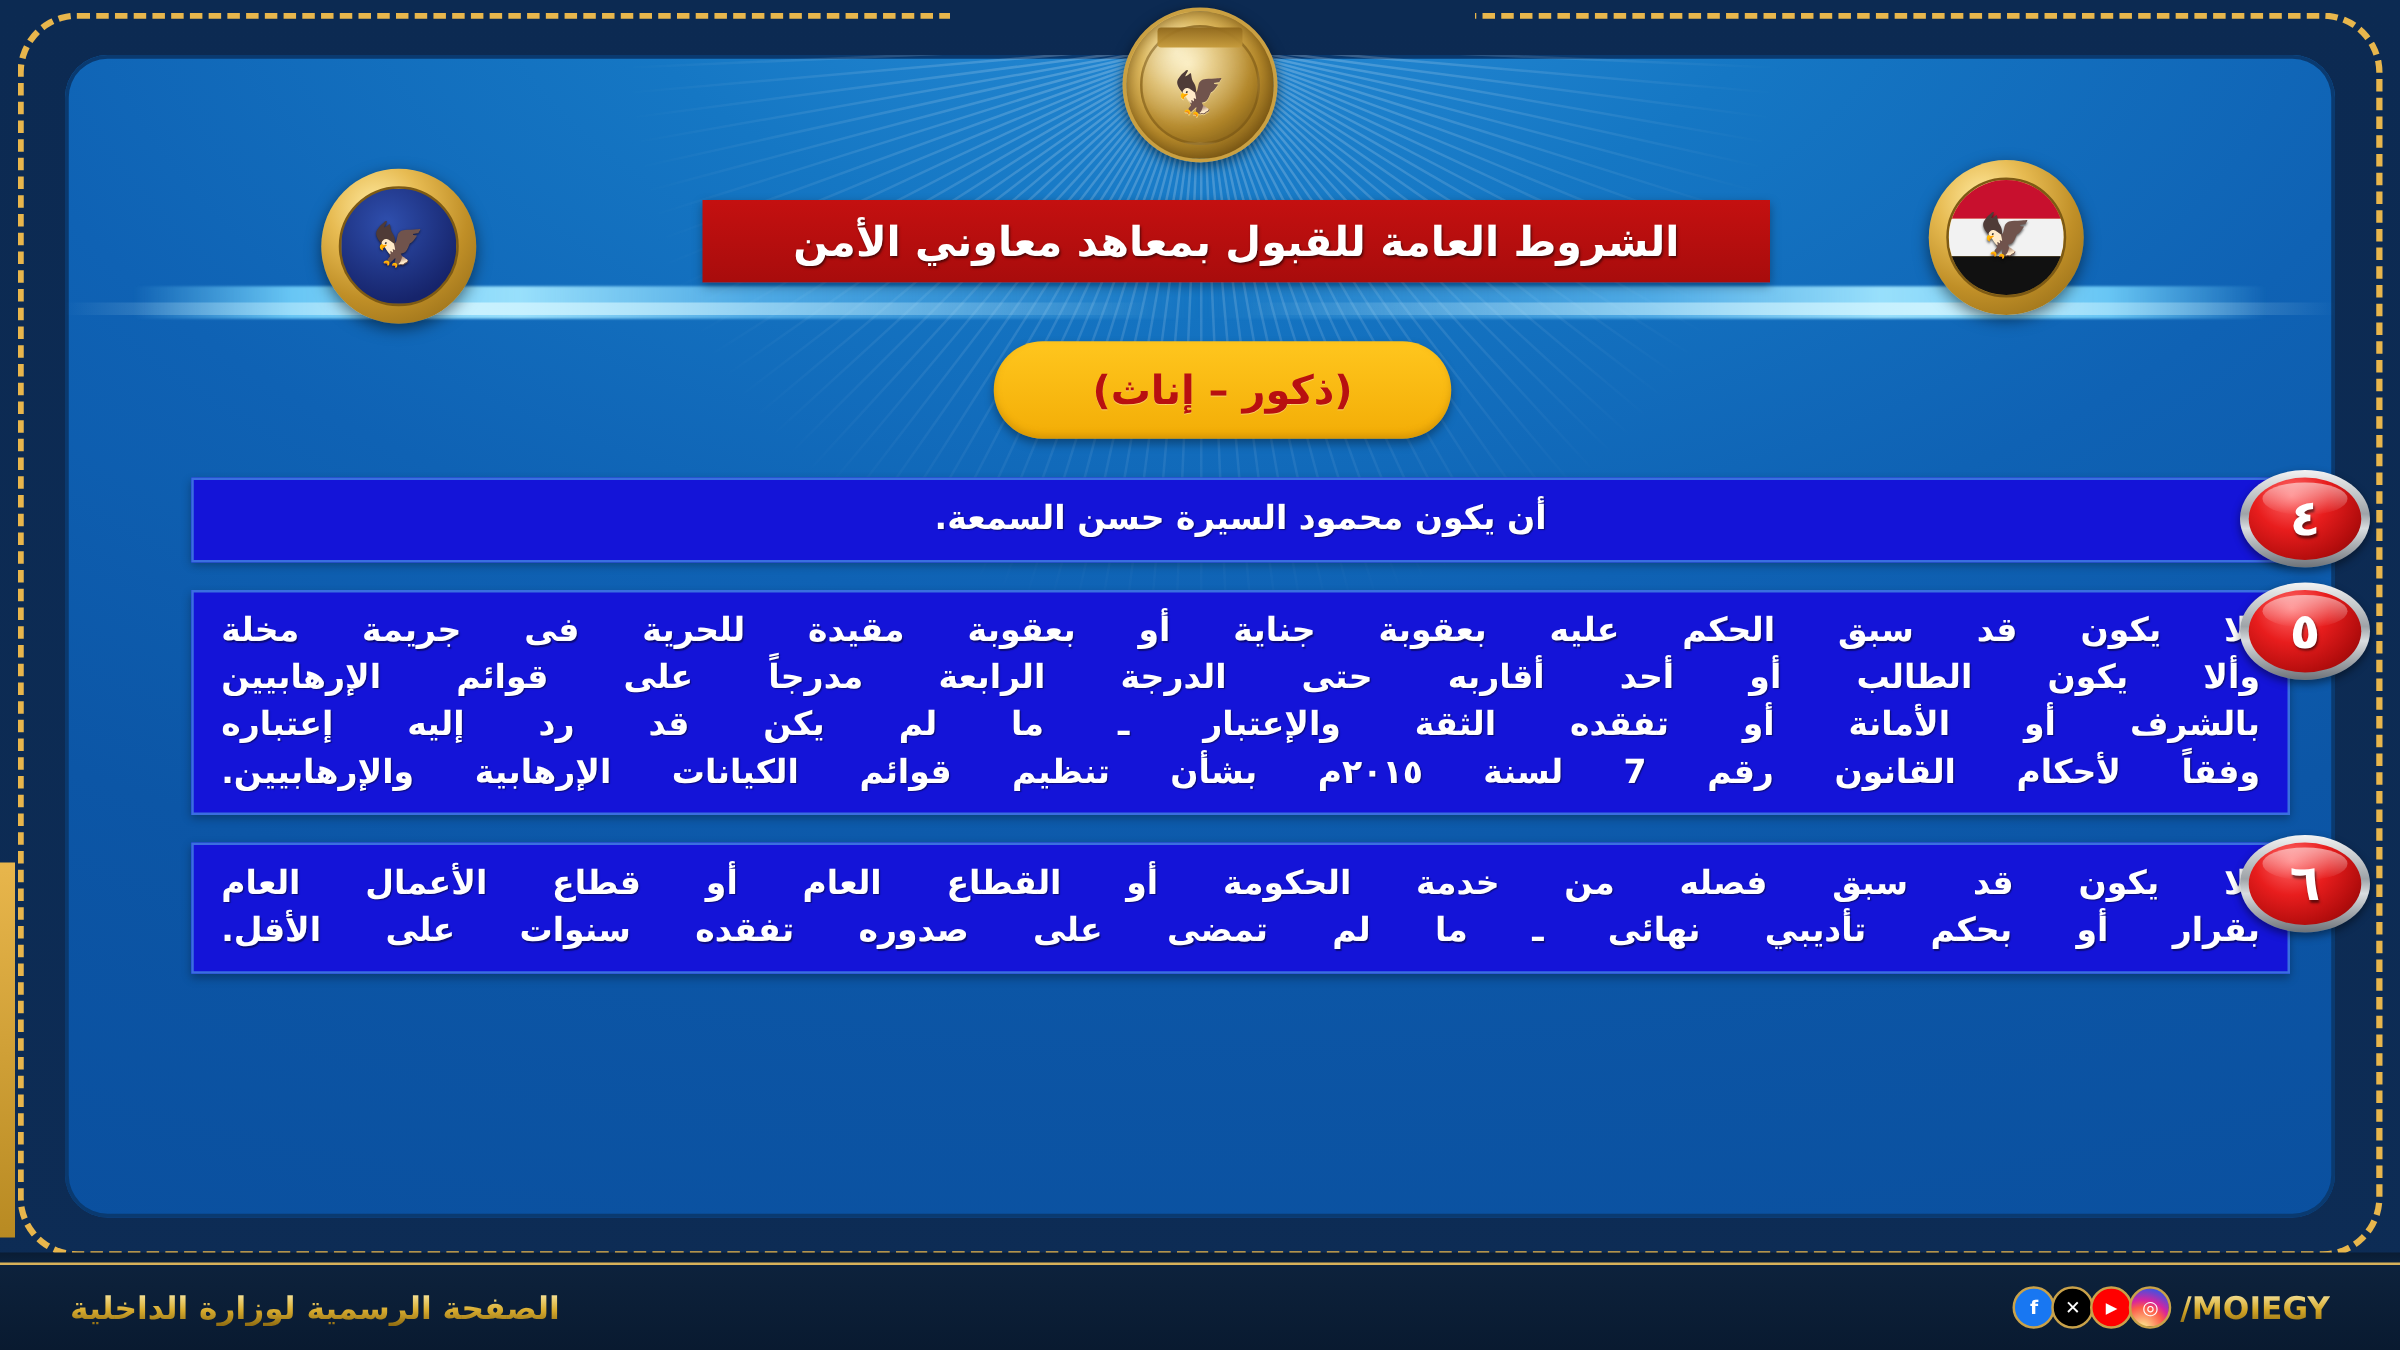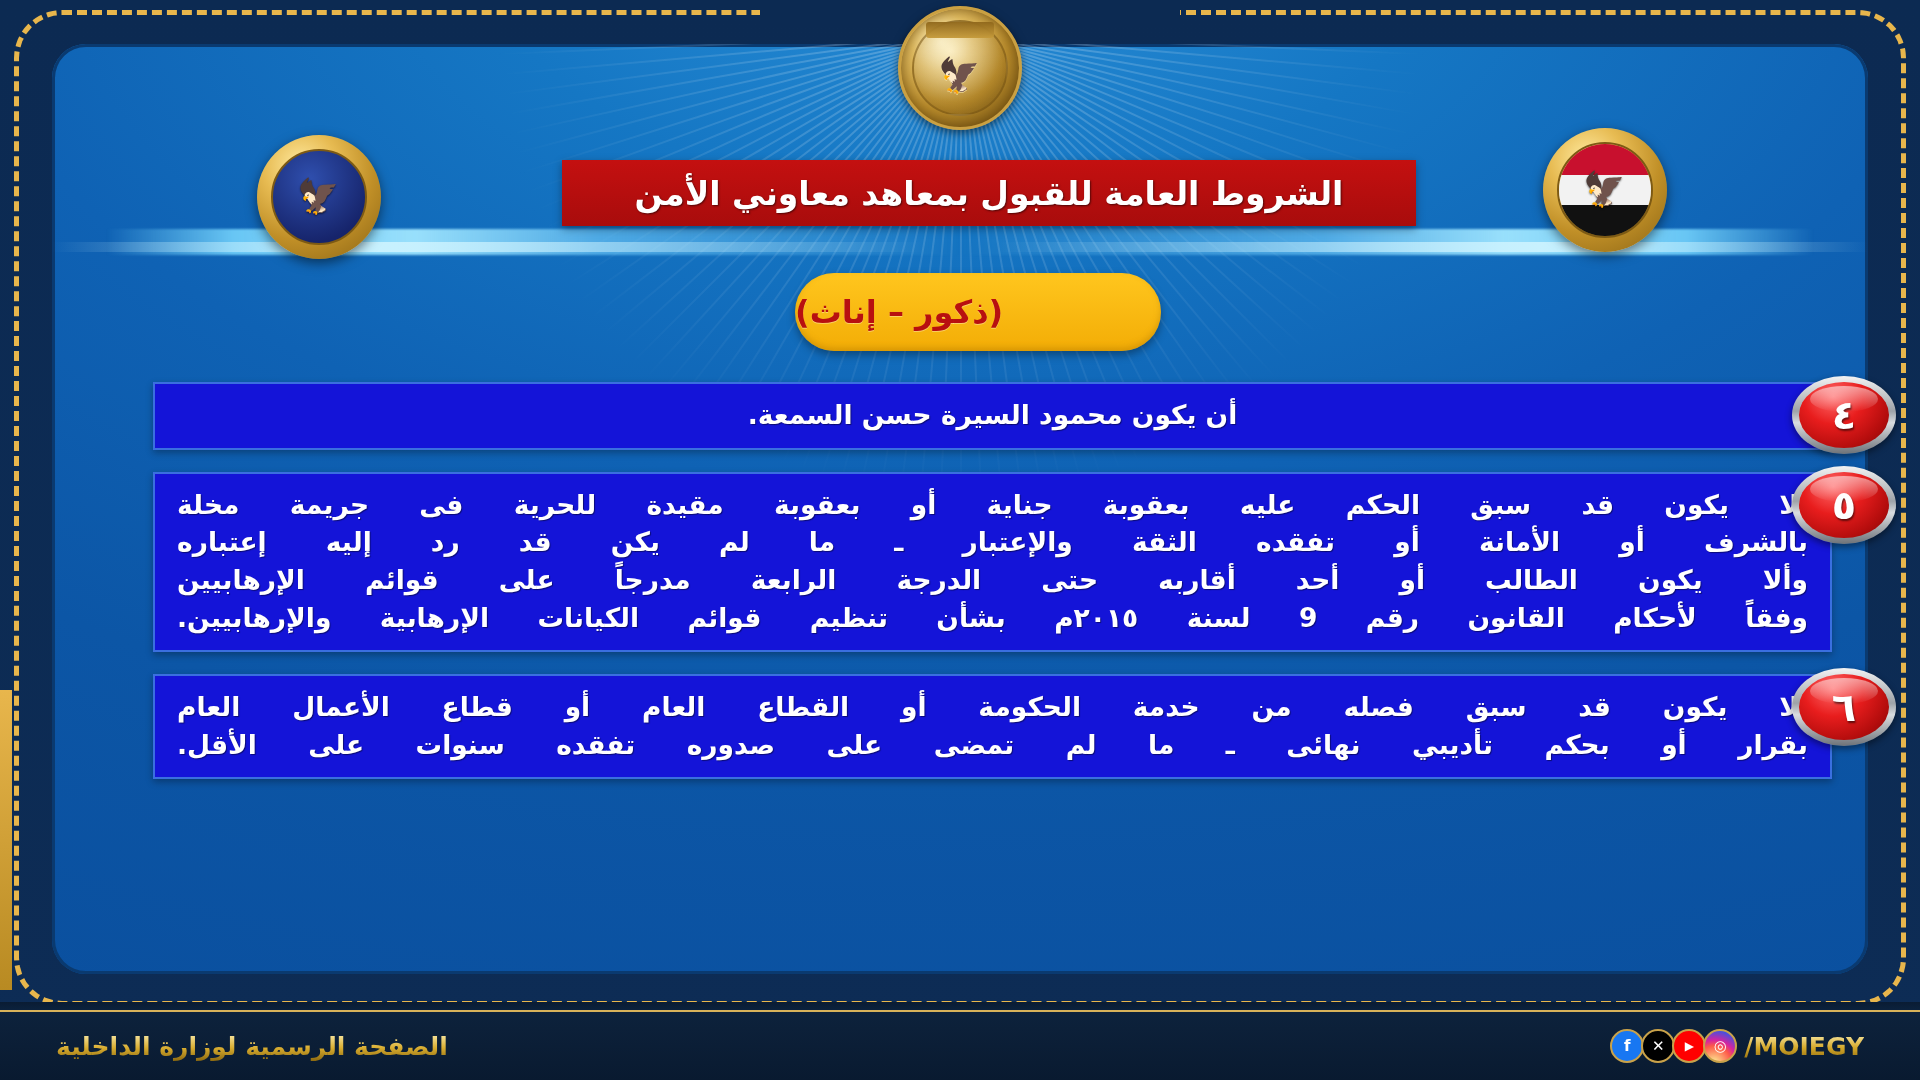--- a/index.html
+++ b/index.html
@@ -91,21 +91,21 @@
     background:linear-gradient(180deg,#c41010,#a80c0c);z-index:8;
     display:flex;align-items:center;justify-content:center;
     box-shadow:0 3px 8px rgba(0,0,0,.35);}
   .title-banner h1{margin:0;color:#fff;font-size:33px;font-weight:bold;
     letter-spacing:0px;text-shadow:1px 1px 2px rgba(0,0,0,.55);white-space:nowrap;}
 
   
   .pill{position:absolute;left:795px;top:273px;width:366px;height:78px;
     border-radius:39px;z-index:8;
     background:linear-gradient(180deg,#ffc61e,#f3ad06);
-    display:flex;align-items:center;justify-content:flex-end;
+    display:flex;align-items:center;justify-content:center;
     box-shadow:0 4px 8px rgba(0,0,0,.35), inset 0 -3px 6px rgba(160,105,0,.35);}
   .pill span{color:#b81010;font-size:32px;font-weight:bold;white-space:nowrap;
     text-shadow:0 1px 0 rgba(255,255,255,.35);}
 
   
   .items{position:absolute;left:0;right:0;top:382px;z-index:8;}
   .item{position:relative;display:flex;align-items:flex-start;
     justify-content:flex-start;margin-bottom:22px;padding-right:88px;padding-left:106px;}
   .item .box{flex:1;background:#1414d8;border:2px solid #3a6fe0;
     padding:12px 22px 14px 22px;box-shadow:0 3px 7px rgba(0,0,0,.3);margin-left:47px;}
@@ -277,23 +277,23 @@
         <div class="badge">
           <div class="bezel"></div>
           <div class="face">
             <span class="num">٤</span>
           </div>
         </div>
       </div>
       <div class="item">
         <div class="box">
           <p>ألا يكون قد سبق الحكم عليه بعقوبة جناية أو بعقوبة مقيدة للحرية فى جريمة مخلة</p>
+          <p>وألا يكون الطالب أو أحد أقاربه حتى الدرجة الرابعة مدرجاً على قوائم الإرهابيين</p>
           <p>بالشرف أو الأمانة أو تفقده الثقة والإعتبار ـ ما لم يكن قد رد إليه إعتباره</p>
-          <p>وألا يكون الطالب أو أحد أقاربه حتى الدرجة الرابعة مدرجاً على قوائم الإرهابيين</p>
-          <p>وفقاً لأحكام القانون رقم 9 لسنة ٢٠١٥م بشأن تنظيم قوائم الكيانات الإرهابية والإرهابيين.</p>
+          <p>وفقاً لأحكام القانون رقم 7 لسنة ٢٠١٥م بشأن تنظيم قوائم الكيانات الإرهابية والإرهابيين.</p>
         </div>
         <div class="badge">
           <div class="bezel"></div>
           <div class="face">
             <span class="num">٥</span>
           </div>
         </div>
       </div>
       <div class="item">
         <div class="box">

